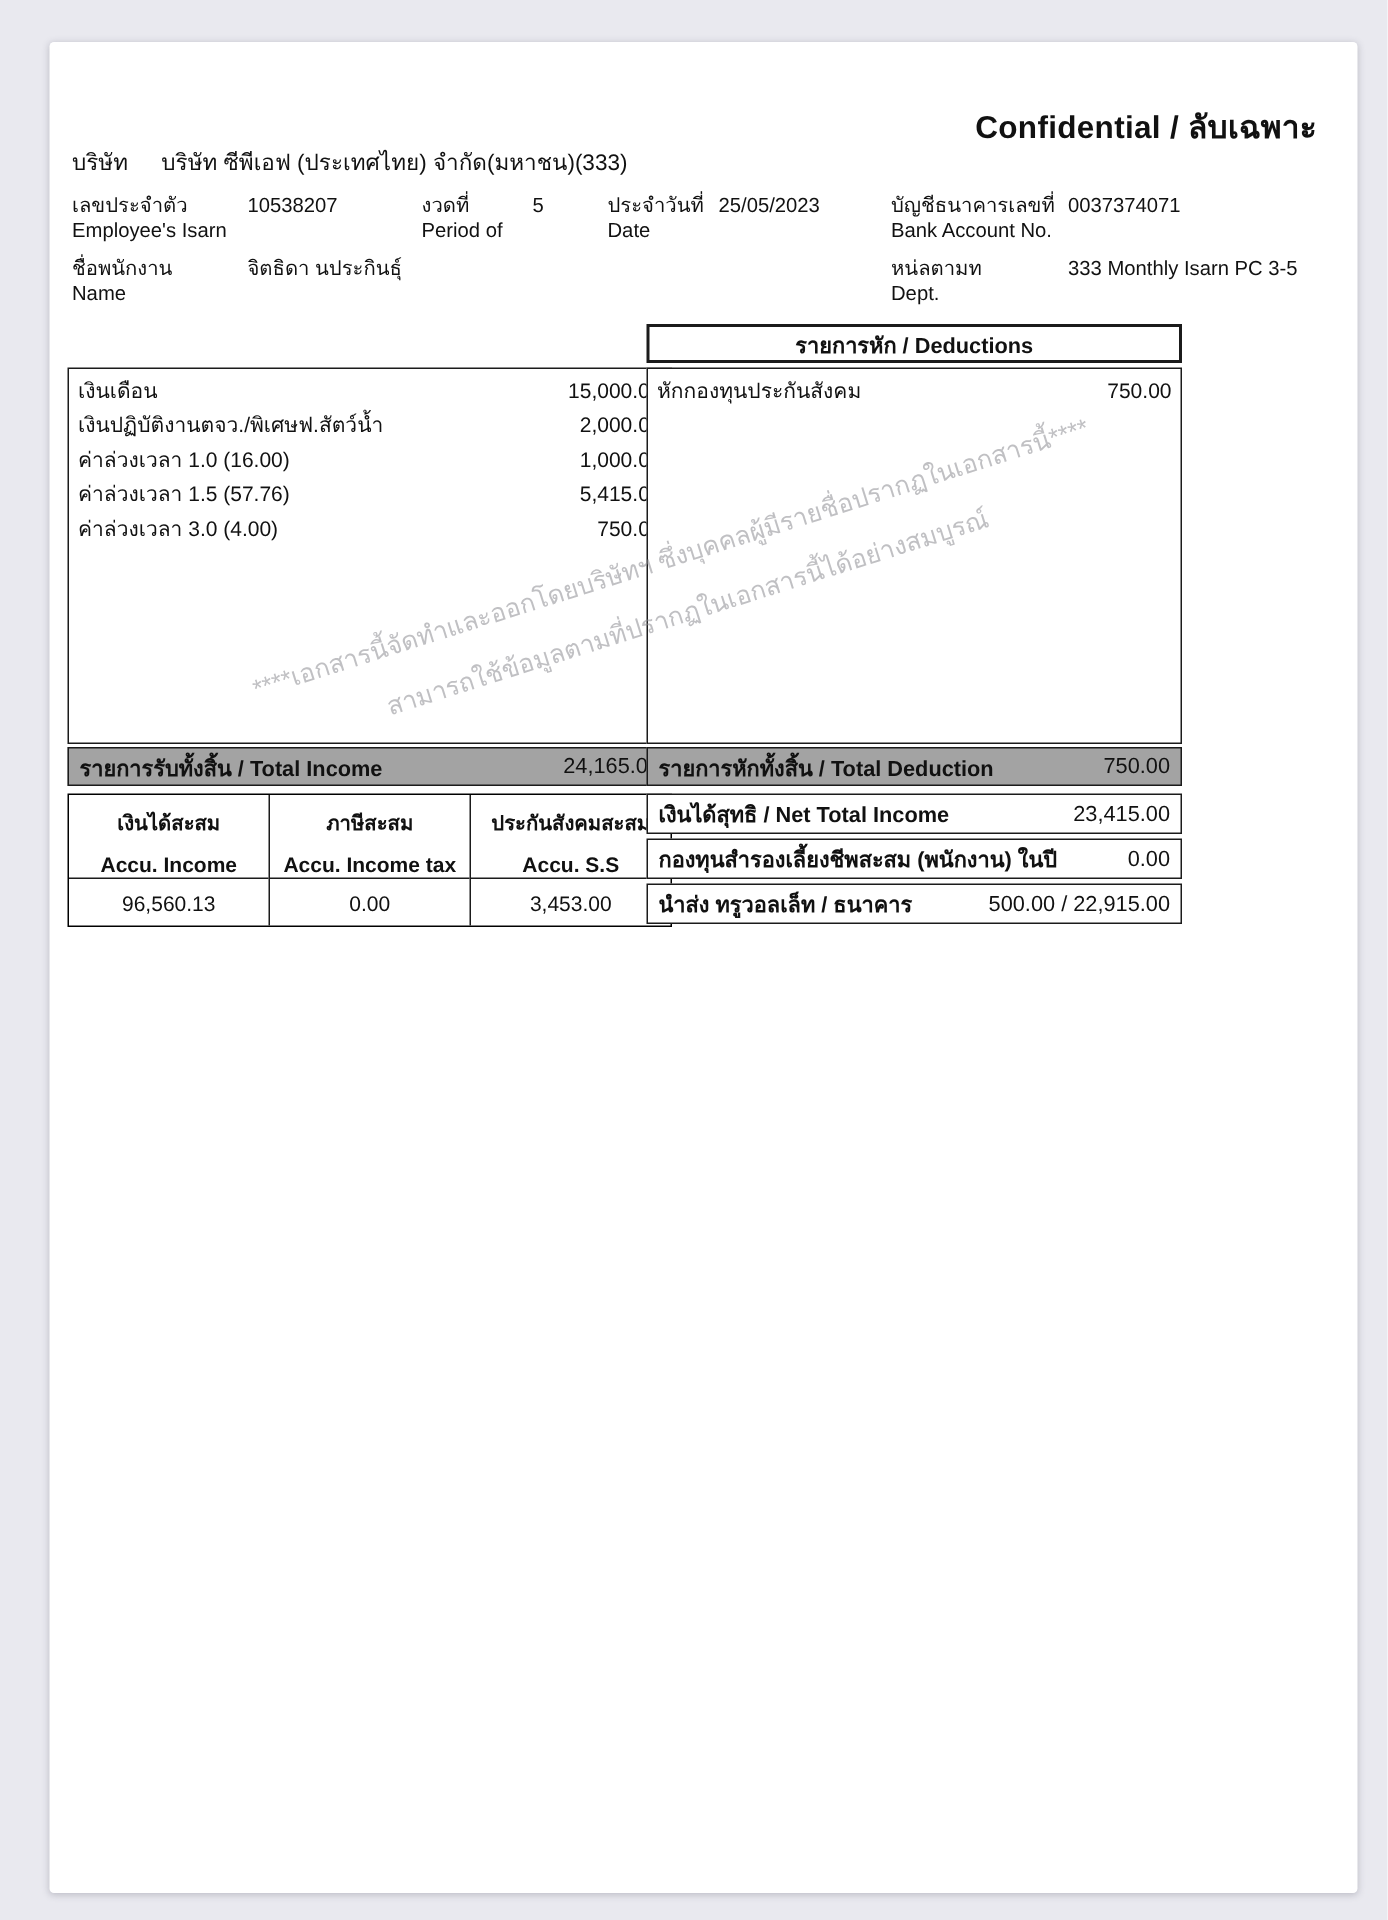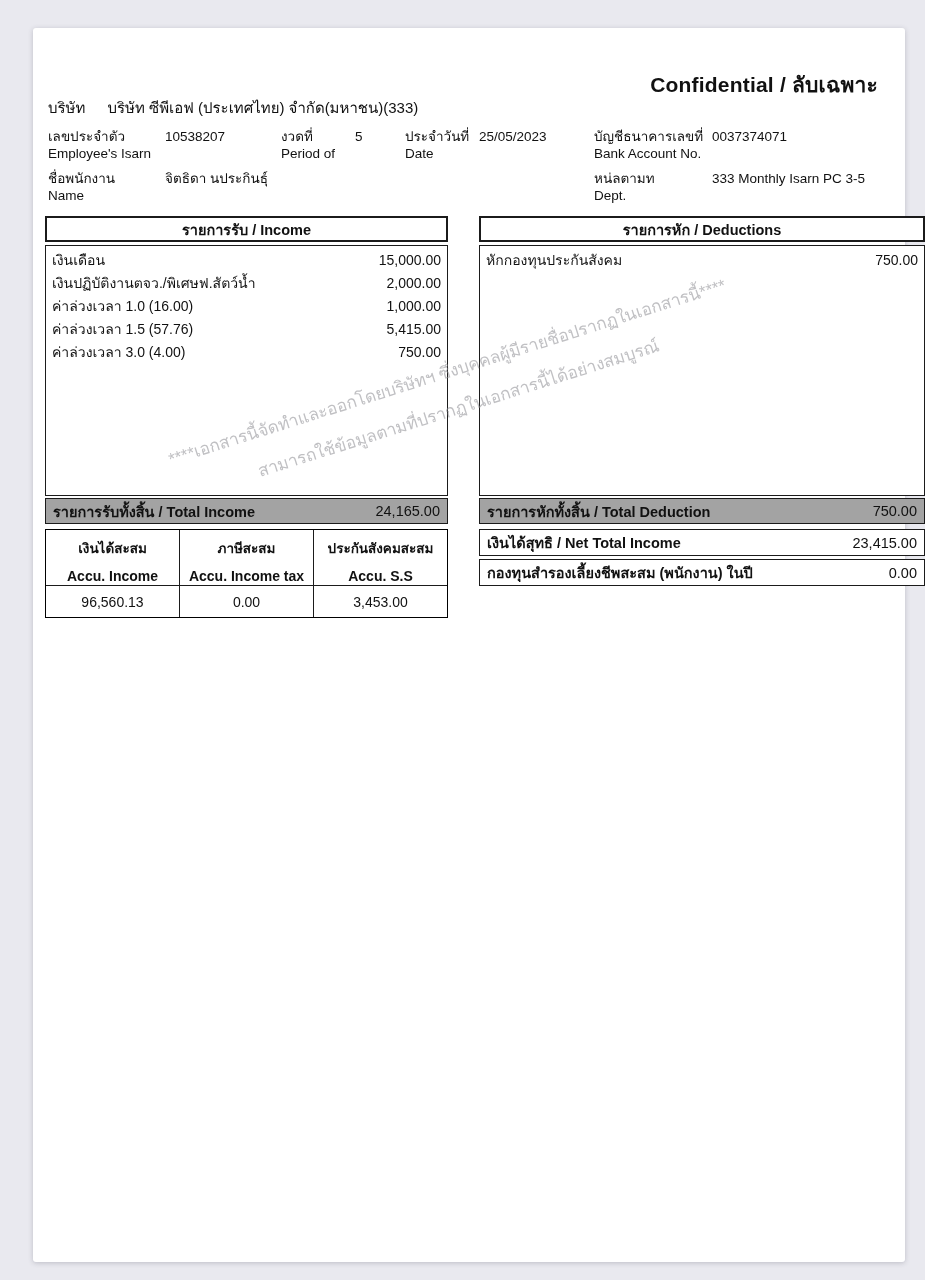--- a/index.html
+++ b/index.html
@@ -22,21 +22,21 @@
   }
   .company-row { top:68px; left:15px; font-size:15px; }
   .company-row .co-label { display:inline-block; }
   .company-row .co-name { display:inline-block; margin-left:18px; }
   .lbl { font-size:13.5px; line-height:17px; }
   .val { font-size:13.5px; line-height:17px; }
   .info-r1 { top:100px; }
   .info-r2 { top:142px; }
   
   .col-left  { left:12px;  width:403px; }
-  .col-right { left:446px; width:446px; }
+  .col-right { left:398px; width:357px; }
   .box-header {
     top:188px; height:26px; border:2px solid #1b1b1b;
     display:flex; align-items:center; justify-content:center;
     font-weight:bold; font-size:14.5px; background:#fff;
   }
   .box-body {
     top:217px; height:251px; border:1.5px solid #1b1b1b; background:#fff;
     padding-top:3px;
   }
   .item-row {
@@ -123,21 +123,20 @@
     <span>Name</span>
   </div>
   <div class="abs val info-r2" style="left:132px;">จิตธิดา นประกินธุ์</div>
 
   <div class="abs lbl info-r2" style="left:561px;">
     <span>หน่ลตามท</span><br>
     <span>Dept.</span>
   </div>
   <div class="abs val info-r2" style="left:679px;">333 Monthly Isarn PC 3-5</div>
 
-  <div class="abs col-left box-header">รายการรับ / Income</div>
 
   <div class="abs col-left box-body">
     <div class="item-row">
       <span>เงินเดือน</span>
       <span>15,000.00</span>
     </div>
     <div class="item-row">
       <span>เงินปฏิบัติงานตจว./พิเศษฟ.สัตว์น้ำ</span>
       <span>2,000.00</span>
     </div>
@@ -201,19 +200,23 @@
   <div class="abs col-right sum-row sum-net">
     <span class="t-label">เงินได้สุทธิ / Net Total Income</span>
     <span>23,415.00</span>
   </div>
 
   <div class="abs col-right sum-row sum-pvd">
     <span class="t-label">กองทุนสำรองเลี้ยงชีพสะสม (พนักงาน) ในปี</span>
     <span>0.00</span>
   </div>
 
+  <div class="abs col-right sum-row sum-transfer">
+    <span class="t-label">นำส่ง ทรูวอลเล็ท / ธนาคาร</span>
+    <span>500.00 / 22,915.00</span>
+  </div>
 
   <div class="abs watermark">
     <div>****เอกสารนี้จัดทำและออกโดยบริษัทฯ ซึ่งบุคคลผู้มีรายชื่อปรากฏในเอกสารนี้****</div>
     <div>สามารถใช้ข้อมูลตามที่ปรากฏในเอกสารนี้ได้อย่างสมบูรณ์</div>
   </div>
 
 </div>
 
 </body></html>

